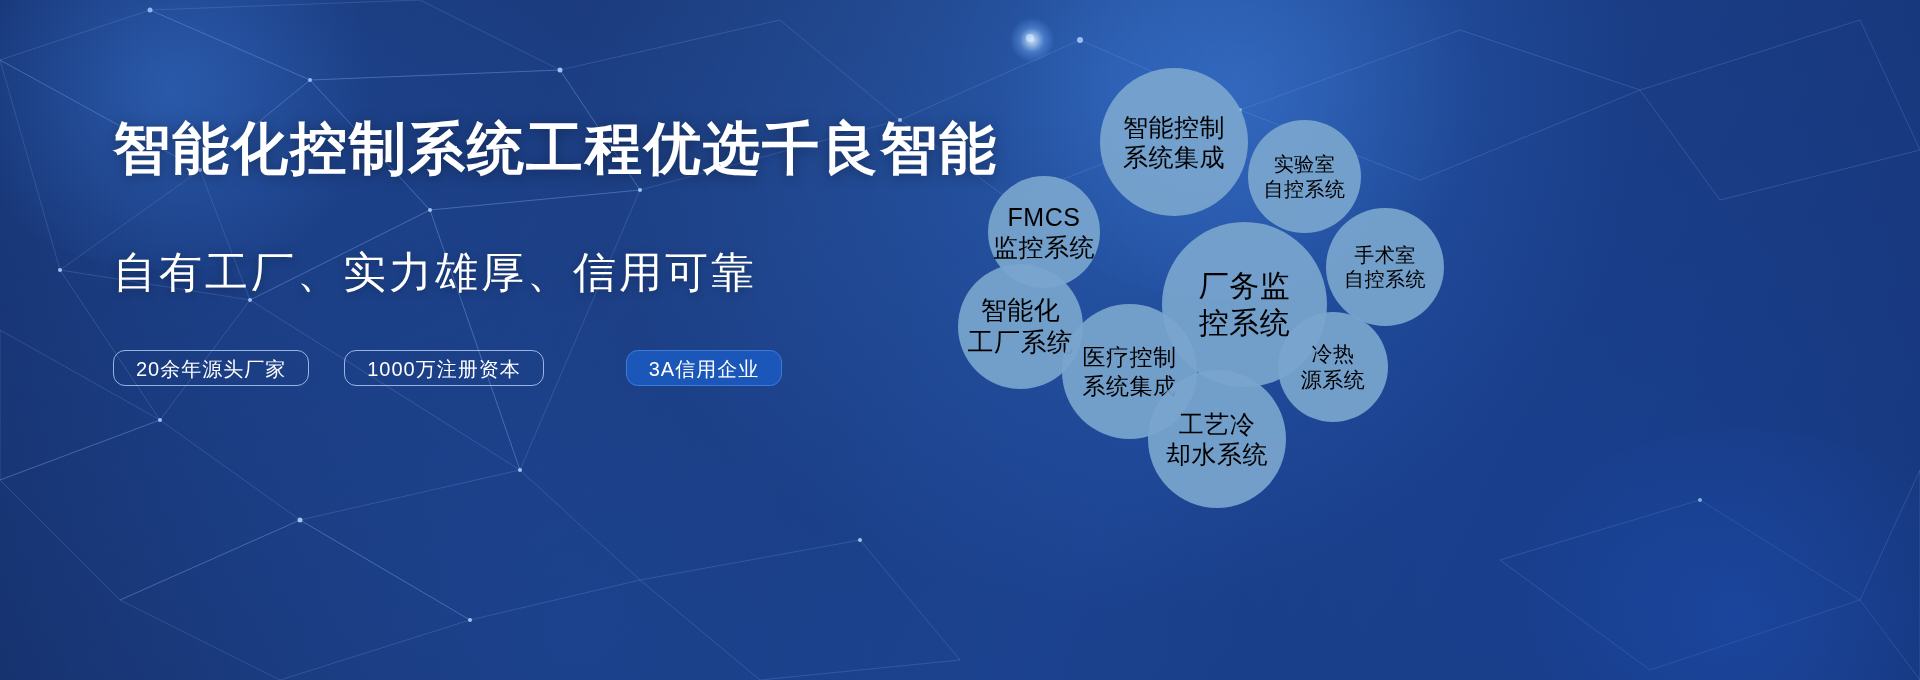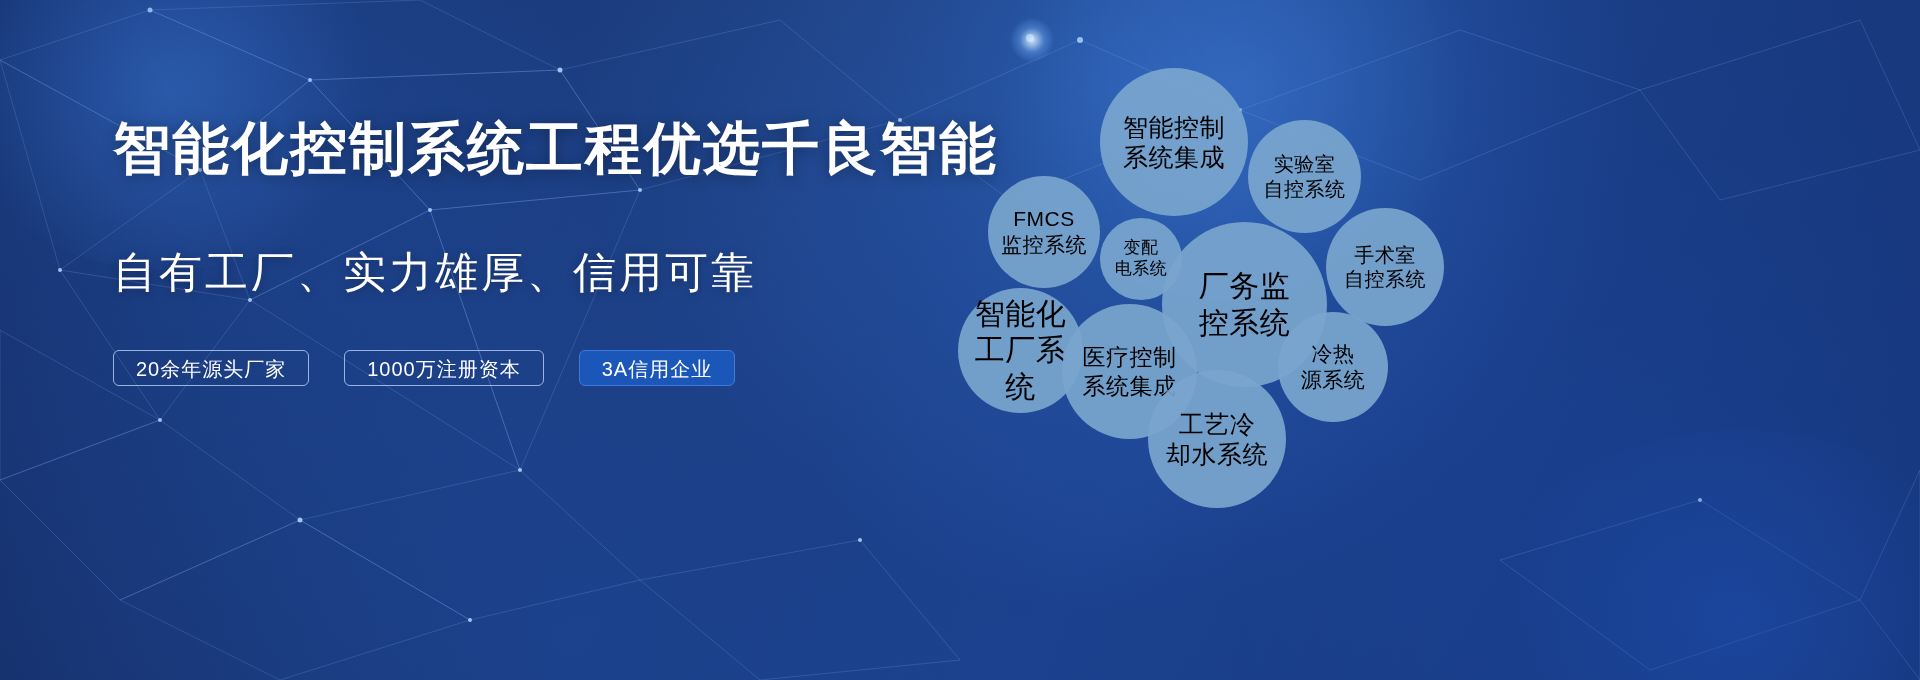--- a/index.html
+++ b/index.html
@@ -28,26 +28,26 @@
     line-height:1.08;white-space:nowrap;
     text-shadow:0 2px 14px rgba(0,0,0,0.35);
   }
   #subhead{
     margin-top:64px;font-size:43px;color:#ffffff;letter-spacing:3px;
     white-space:nowrap;font-weight:400;
     text-shadow:0 2px 10px rgba(0,0,0,0.3);
   }
   #badges{margin-top:48px;display:flex;gap:35px;}
   .badge{
-    height:36px;line-height:36px;padding:0 22px;border-radius:6px;
+    height:36px;line-height:36px;padding:0 22px;border-radius:12px;
     font-size:20px;color:#ffffff;white-space:nowrap;letter-spacing:1px;
     border:1px solid rgba(175,200,245,0.85);background:transparent;
     box-sizing:border-box;
   }
-  .badge.filled{background:#1b57b8;border-color:#3f7ad6;}
+  .badge.filled{background:#1b57b8;border-color:#3f7ad6;margin-left:47px;}
   
   #cluster{position:absolute;left:940px;top:40px;width:900px;height:520px;}
   .bubble{
     position:absolute;border-radius:50%;
     background:rgba(120,165,205,0.93);
     color:#000000;display:flex;align-items:center;justify-content:center;
     text-align:center;line-height:1.22;letter-spacing:0.5px;
     box-sizing:border-box;
   }
   .bubble span{display:block;padding:0 4px;}
@@ -126,36 +126,32 @@
     <div class="bubble" style="left:308px;top:80px;width:113px;height:113px;font-size:20px;justify-content:center;">
       <span><i style="font-style:normal">实验室</i><br>
             <i style="font-style:normal">自控系统</i></span>
     </div>
 
     <div class="bubble" style="left:386px;top:168px;width:118px;height:118px;font-size:20px;">
       <span><i style="font-style:normal">手术室</i><br>
             <i style="font-style:normal">自控系统</i></span>
     </div>
 
-    <div class="bubble" style="left:48px;top:136px;width:112px;height:112px;font-size:21px;">
+    <div class="bubble" style="left:48px;top:136px;width:112px;height:112px;font-size:25px;">
       <span><i style="font-style:normal">FMCS</i><br>
             <i style="font-style:normal">监控系统</i></span>
     </div>
 
-    <div class="bubble" style="left:160px;top:178px;width:82px;height:82px;font-size:17px;">
-      <span><i style="font-style:normal">变配</i><br>
-            <i style="font-style:normal">电系统</i></span>
-    </div>
 
     <div class="bubble" style="left:222px;top:182px;width:165px;height:165px;font-size:30px;">
       <span><i style="font-style:normal">厂务监</i><br>
             <i style="font-style:normal">控系统</i></span>
     </div>
 
-    <div class="bubble" style="left:18px;top:248px;width:125px;height:125px;font-size:30px;">
+    <div class="bubble" style="left:18px;top:224px;width:125px;height:125px;font-size:26px;">
       <span><i style="font-style:normal">智能化</i><br>
             <i style="font-style:normal">工厂系统</i></span>
     </div>
 
     <div class="bubble" style="left:122px;top:264px;width:135px;height:135px;font-size:23px;">
       <span><i style="font-style:normal">医疗控制</i><br>
             <i style="font-style:normal">系统集成</i></span>
     </div>
 
     <div class="bubble" style="left:338px;top:272px;width:110px;height:110px;font-size:21px;">

